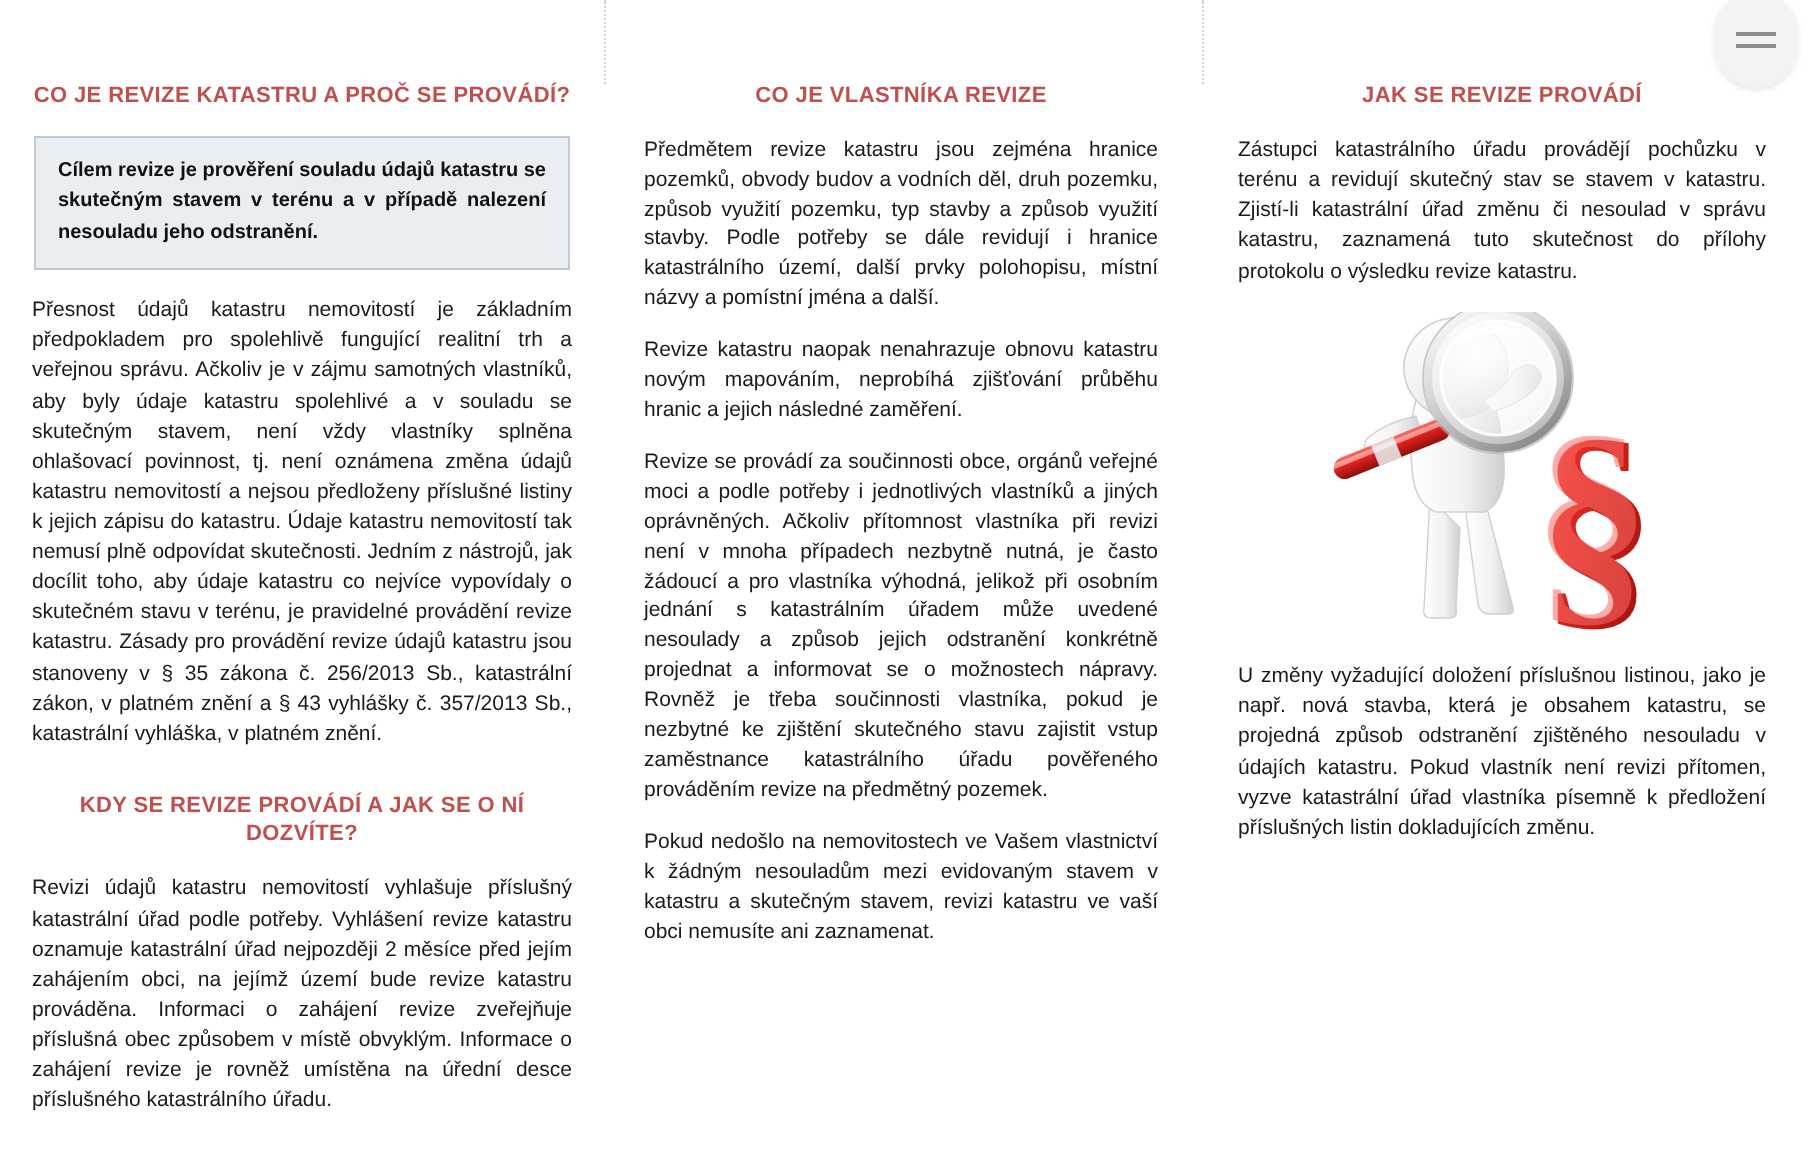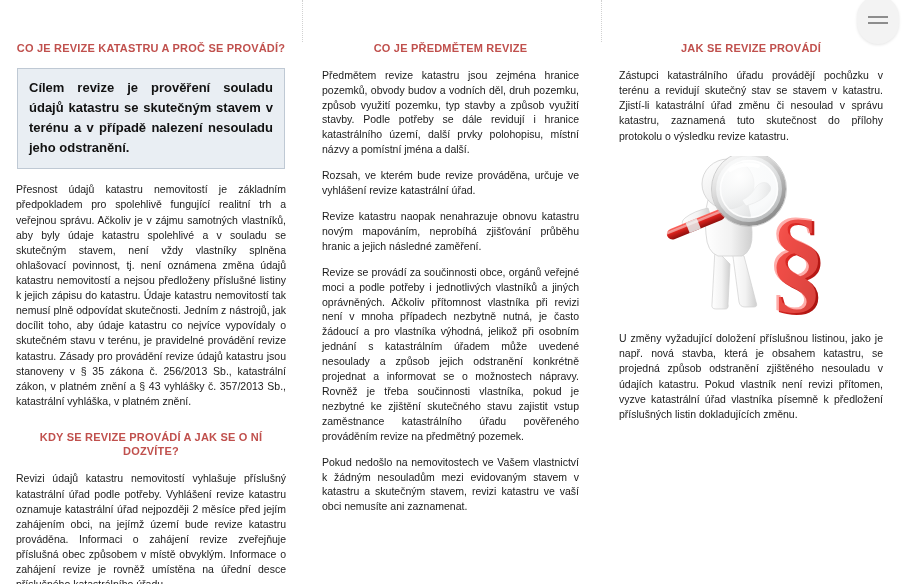--- a/index.html
+++ b/index.html
@@ -94,21 +94,21 @@
   #heading-vlastnik { margin-top: 26px; margin-bottom: 13px; }
   #heading-dozvite  { margin-top: 22px; margin-bottom: 13px; }
 
   
   #callout-box {
     box-sizing: border-box;
     margin: 0 1px 13px 1px;
     padding: 9px 11px 10px 11px;
     background: #e9eef3;
     border: 1px solid #bfc9d4;
-    font-size: 13px;
+    font-size: 10px;
     font-weight: bold;
     line-height: 1.55;
     text-align: justify;
     text-align-last: left;
     color: #111111;
   }
 
   
   .body-text {
     margin: 0 0 11px 0;
@@ -158,25 +158,24 @@
       <div id="callout-box">Cílem revize je prověření souladu údajů katastru se skutečným stavem v terénu a v případě nalezení nesouladu jeho odstranění.</div>
 
       <p class="body-text">Přesnost údajů katastru nemovitostí je základním předpokladem pro spolehlivě fungující realitní trh a veřejnou správu. Ačkoliv je v zájmu samotných vlastníků, aby byly údaje katastru spolehlivé a v souladu se skutečným stavem, není vždy vlastníky splněna ohlašovací povinnost, tj. není oznámena změna údajů katastru nemovitostí a nejsou předloženy příslušné listiny k jejich zápisu do katastru. Údaje katastru nemovitostí tak nemusí plně odpovídat skutečnosti. Jedním z nástrojů, jak docílit toho, aby údaje katastru co nejvíce vypovídaly o skutečném stavu v terénu, je pravidelné provádění revize katastru. Zásady pro provádění revize údajů katastru jsou stanoveny v § 35 zákona č. 256/2013 Sb., katastrální zákon, v platném znění a § 43 vyhlášky č. 357/2013 Sb., katastrální vyhláška, v platném znění.</p>
 
       <h2 class="section-heading" id="heading-dozvite">KDY SE REVIZE PROVÁDÍ A JAK SE O NÍ DOZVÍTE?</h2>
 
       <p class="body-text">Revizi údajů katastru nemovitostí vyhlašuje příslušný katastrální úřad podle potřeby. Vyhlášení revize katastru oznamuje katastrální úřad nejpozději 2 měsíce před jejím zahájením obci, na jejímž území bude revize katastru prováděna. Informaci o zahájení revize zveřejňuje příslušná obec způsobem v místě obvyklým.   Informace o zahájení revize je rovněž umístěna na úřední desce příslušného katastrálního úřadu.</p>
     </div>
 
     <div class="column" id="column-2">
-      <h2 class="section-heading" id="heading-predmet">CO JE PŘEDMĚTEM REVIZE</h2>
+      <h2 class="section-heading" id="heading-predmet">CO JE VLASTNÍKA REVIZE</h2>
 
       <p class="body-text">Předmětem revize katastru jsou zejména hranice pozemků, obvody budov a vodních děl, druh pozemku, způsob využití pozemku, typ stavby a způsob využití stavby. Podle potřeby se dále revidují i hranice katastrálního území, další prvky polohopisu, místní názvy a pomístní jména a další.</p>
 
-      <p class="body-text">Rozsah, ve kterém bude revize prováděna, určuje ve vyhlášení revize katastrální úřad.</p>
 
       <p class="body-text">Revize katastru naopak nenahrazuje obnovu katastru novým mapováním, neprobíhá zjišťování průběhu hranic a jejich následné zaměření.</p>
 
 
       <p class="body-text">Revize se provádí za součinnosti obce, orgánů veřejné moci a podle potřeby i jednotlivých vlastníků a jiných oprávněných. Ačkoliv přítomnost vlastníka při revizi není v mnoha případech nezbytně nutná, je často žádoucí a pro vlastníka výhodná, jelikož při osobním jednání s katastrálním úřadem může uvedené nesoulady a způsob jejich odstranění konkrétně projednat a informovat se o možnostech nápravy. Rovněž je třeba součinnosti vlastníka, pokud je nezbytné ke zjištění skutečného stavu zajistit vstup zaměstnance katastrálního úřadu pověřeného prováděním revize na předmětný pozemek.</p>
 
       <p class="body-text">Pokud nedošlo na nemovitostech ve Vašem vlastnictví k žádným nesouladům mezi evidovaným stavem v katastru a skutečným stavem, revizi katastru ve vaší obci nemusíte ani zaznamenat.</p>
     </div>
 
     <div class="column" id="column-3">

